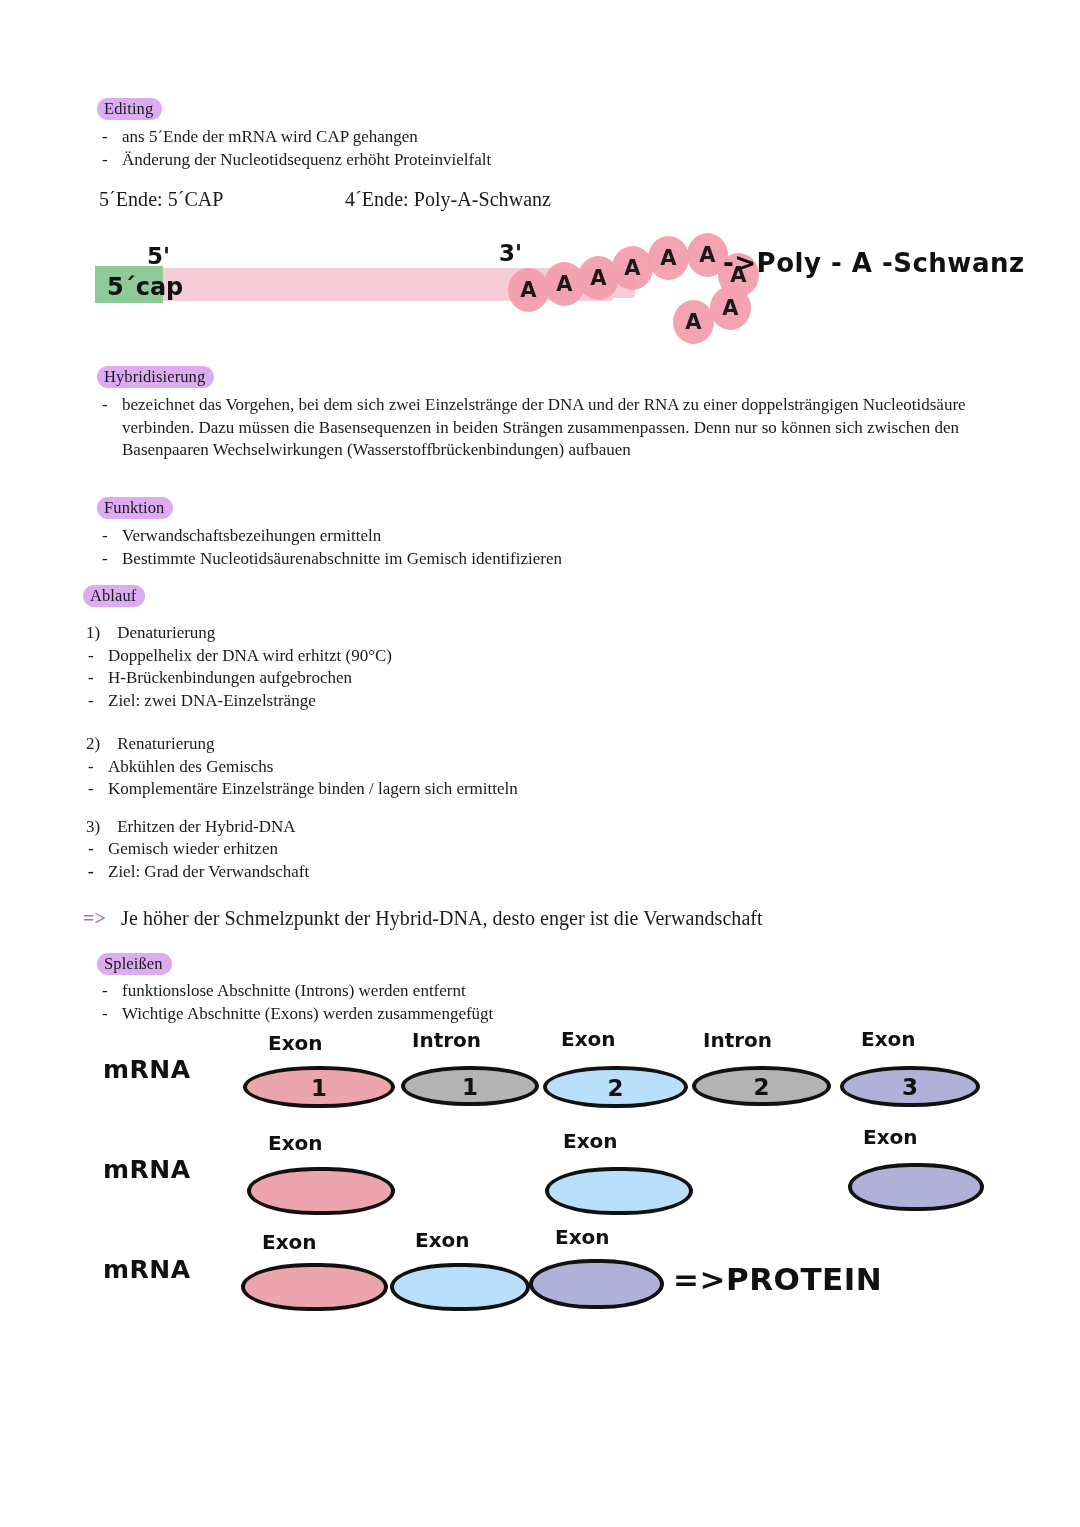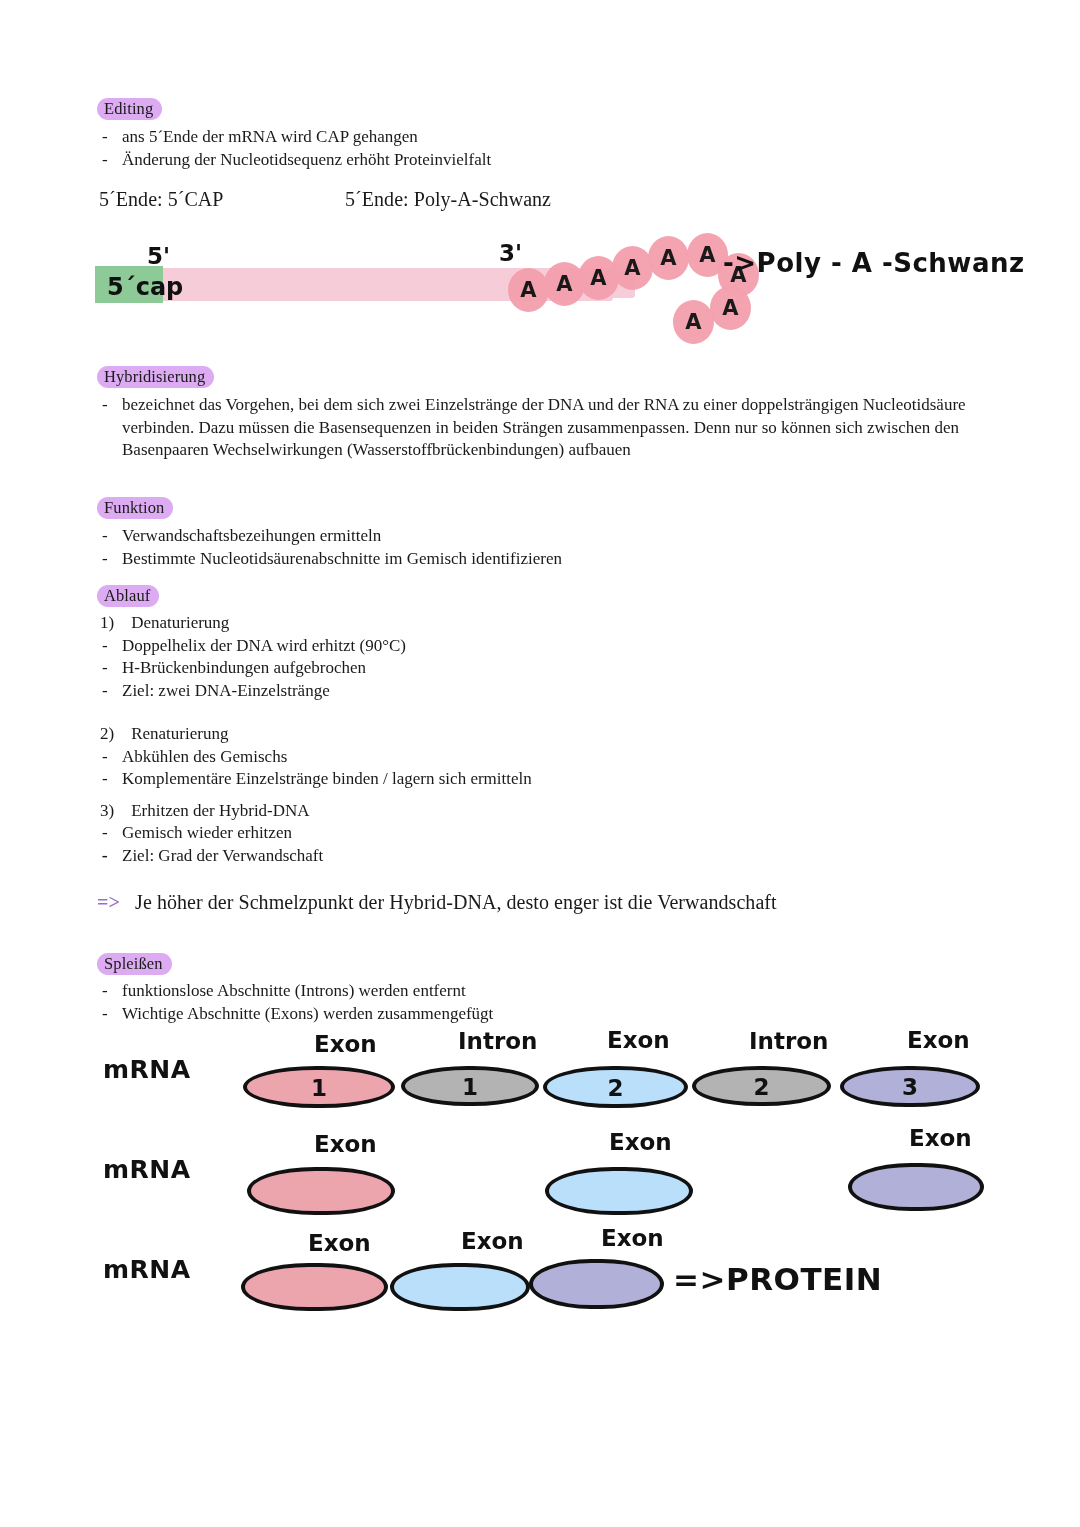--- a/index.html
+++ b/index.html
@@ -148,24 +148,23 @@
   .blob {
     position: absolute;
     border: 4px solid #111;
     border-radius: 46% 46% 46% 46% / 50% 50% 50% 50%;
     box-sizing: border-box;
   }
   .blobcap {
     position: absolute;
     font-family: "DejaVu Sans", sans-serif;
     font-weight: 700;
-    font-size: 23px;
+    font-size: 20px;
     color: #111;
     white-space: nowrap;
-    margin-left: 46px;
   }
   .blobnum {
     position: absolute;
     left: 0; right: 0;
     text-align: center;
     font-family: "DejaVu Sans", sans-serif;
     font-weight: 700;
     font-size: 23px;
     color: #111;
   }
@@ -192,21 +191,21 @@
       <span>ans 5´Ende der mRNA wird CAP gehangen</span>
     </div>
     <div class="bul sm2">
       <span class="dash">-</span>
       <span class="smudge"></span>
       <span>Änderung der Nucleotidsequenz erhöht Proteinvielfalt</span>
     </div>
   </div>
 
   <div class="sec line" style="left:99px; top:188px;">5´Ende: 5´CAP</div>
-  <div class="sec line" style="left:345px; top:188px;">5´Ende: Poly-A-Schwanz</div>
+  <div class="sec line" style="left:345px; top:188px;">4´Ende: Poly-A-Schwanz</div>
 
   <div id="fig-polya">
 
     <div class="strand" style="left:58px; top:36px; width:460px; height:33px;"></div>
     <div class="strand" style="left:500px; top:40px; width:40px; height:26px;"></div>
 
     <div class="capbox"></div>
     <div class="hand" style="left:4px; top:41px; font-size:24px;margin-left:8px;">5´cap</div>
 
     <div class="hand" style="left:52px; top:11px; font-size:23px;">5'</div>
@@ -260,25 +259,25 @@
       <span class="smudge"></span>
       <span>Verwandschaftsbezeihungen ermitteln</span>
     </div>
     <div class="bul sm2">
       <span class="dash">-</span>
       <span class="smudge"></span>
       <span>Bestimmte Nucleotidsäurenabschnitte im Gemisch identifizieren</span>
     </div>
   </div>
 
-  <div class="sec" style="left:97px; top:585px;">
+  <div class="sec" style="left:83px; top:585px;">
     <div class="hl">Ablauf</div>
 
     
-    <div style="margin-top:5px;">
+    <div style="margin-top:15px;">
       <div class="num">
         <span class="sweep" style="width:140px;"></span>
         <span>1)</span>
         <span>&nbsp;&nbsp;</span>
         <span>Denaturierung</span>
       </div>
       <div class="bul">
         <span class="dash">-</span>
         <span class="smudge"></span>
         <span>Doppelhelix der DNA wird erhitzt (90°C)</span>
@@ -309,21 +308,21 @@
         <span>Abkühlen des Gemischs</span>
       </div>
       <div class="bul sm2">
         <span class="dash">-</span>
         <span class="smudge" style="left:3px; width:17px; opacity:.7;"></span>
         <span>Komplementäre Einzelstränge binden / lagern sich ermitteln</span>
       </div>
     </div>
 
     
-    <div style="margin-top:9px;">
+    <div style="margin-top:15px;">
       <div class="num">
         <span class="sweep" style="width:215px;"></span>
         <span>3)</span>
         <span>&nbsp;&nbsp;</span>
         <span>Erhitzen der Hybrid-DNA</span>
       </div>
       <div class="bul">
         <span class="dash">-</span>
         <span class="smudge"></span>
         <span>Gemisch wieder erhitzen</span>

